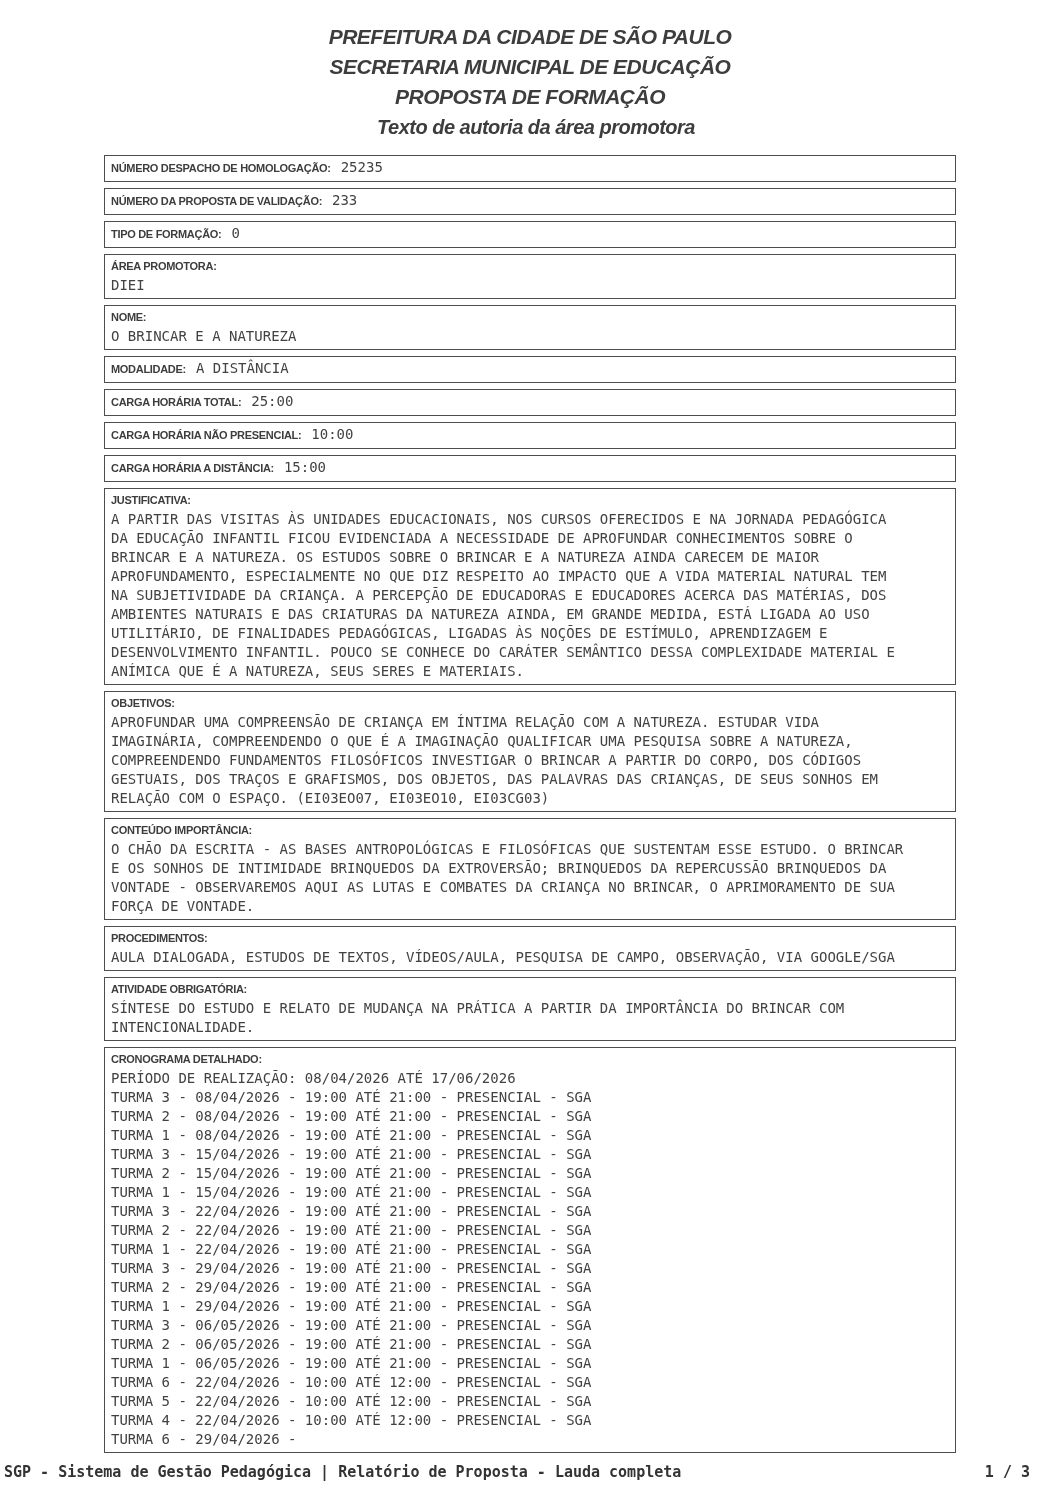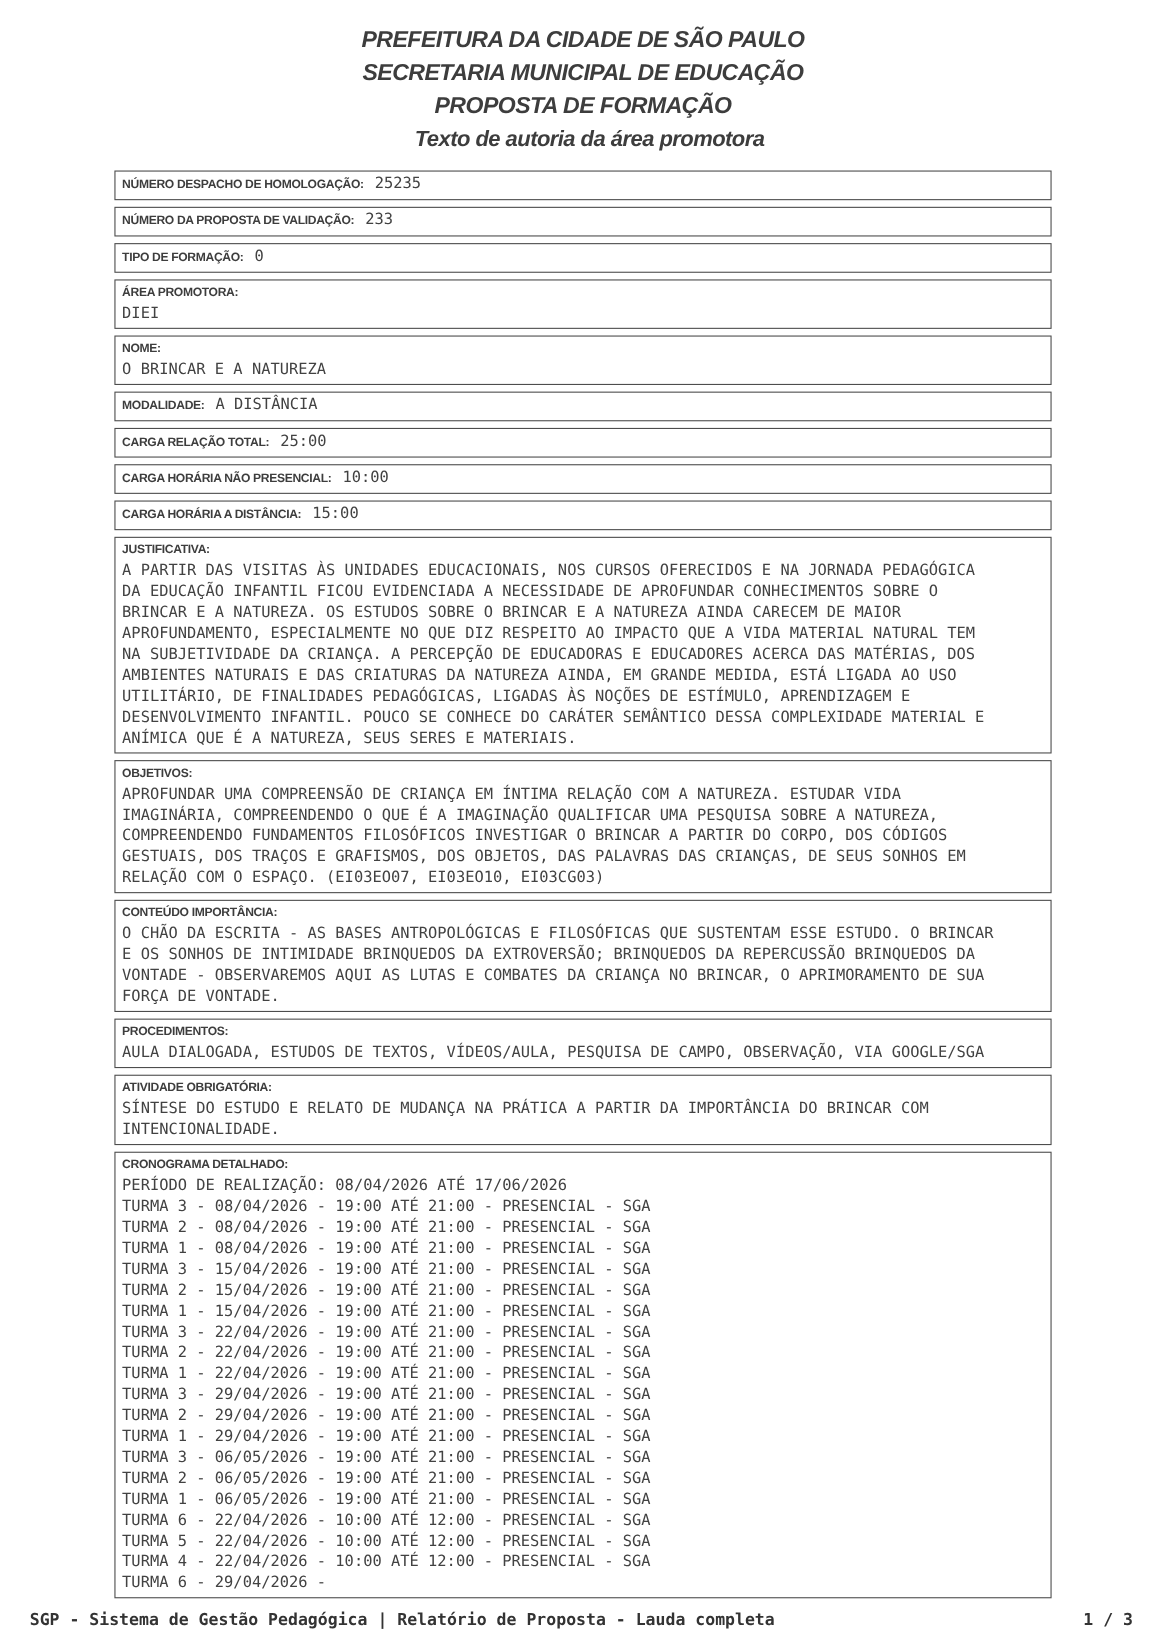--- a/index.html
+++ b/index.html
@@ -51,21 +51,21 @@
     color: #424242;
     white-space: pre-line;
   }
   .box.inline .lbl, .box.inline .val { display: inline; }
   .box.inline .val { margin-left: 10px; }
   .page-footer {
     margin-top: auto;
     display: flex;
     justify-content: space-between;
     align-items: baseline;
-    padding: 0 30px 16px 27px;
+    padding: 0 30px 16px 4px;
     font-family: "DejaVu Sans Mono", "Liberation Mono", monospace;
     font-weight: bold;
     font-size: 15px;
     color: #333333;
   }
 </style>
 </head>
 <body>
 
 <header class="page-header">
@@ -97,21 +97,21 @@
   <div class="box">
     <div class="lbl">NOME:</div>
     <div class="val">O BRINCAR E A NATUREZA</div>
   </div>
 
   <div class="box inline">
     <span class="lbl">MODALIDADE:</span><span class="val">A DISTÂNCIA</span>
   </div>
 
   <div class="box inline">
-    <span class="lbl">CARGA RELAÇÃO TOTAL:</span><span class="val">25:00</span>
+    <span class="lbl">CARGA HORÁRIA TOTAL:</span><span class="val">25:00</span>
   </div>
 
   <div class="box inline">
     <span class="lbl">CARGA HORÁRIA NÃO PRESENCIAL:</span><span class="val">10:00</span>
   </div>
 
   <div class="box inline">
     <span class="lbl">CARGA HORÁRIA A DISTÂNCIA:</span><span class="val">15:00</span>
   </div>
 

